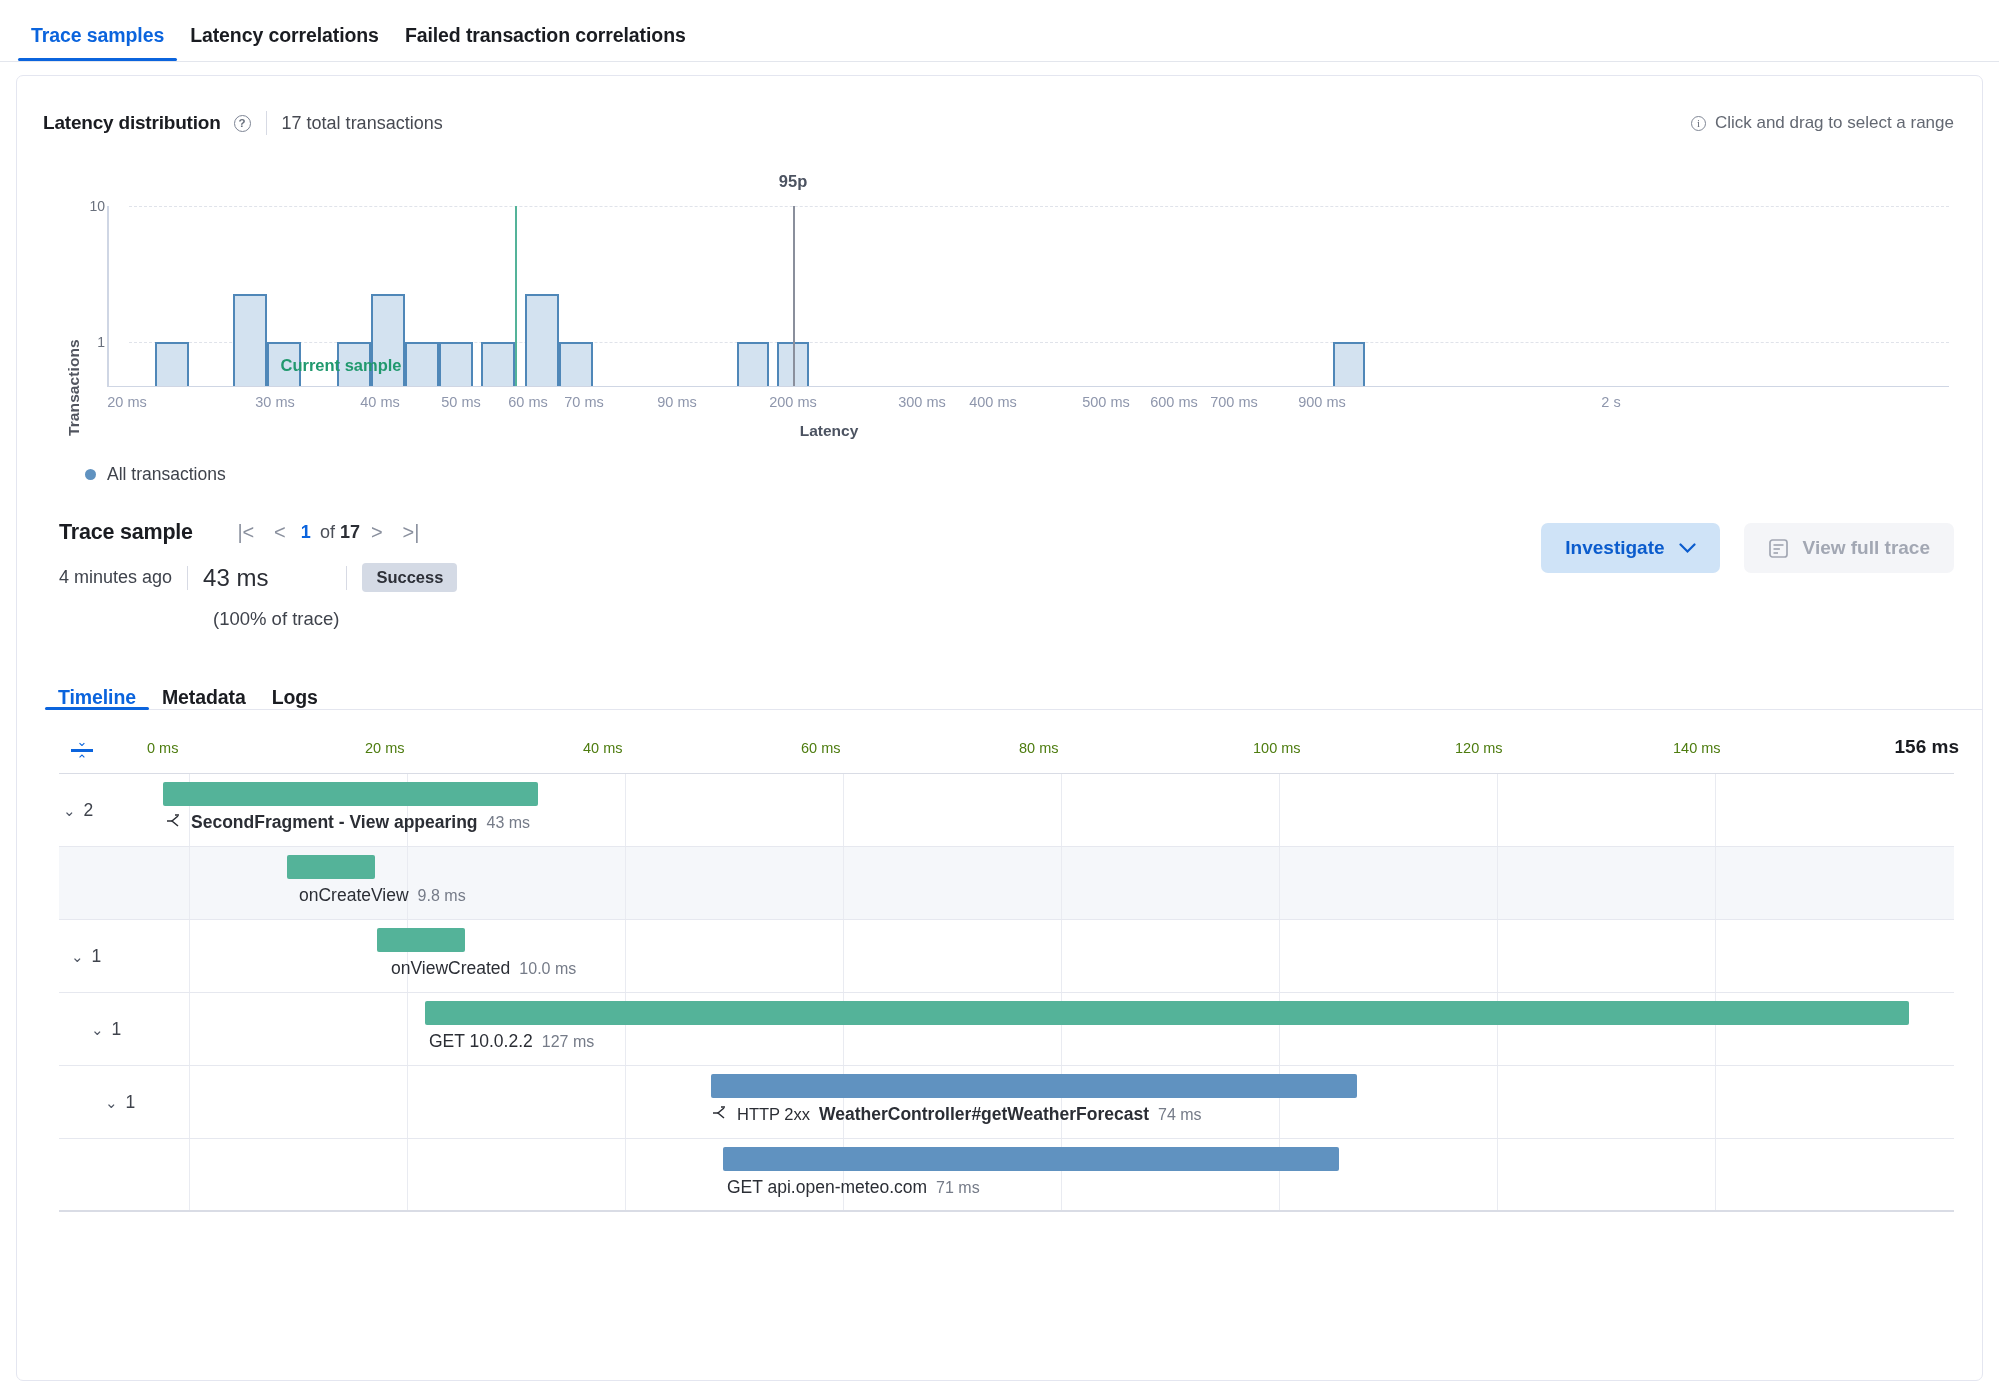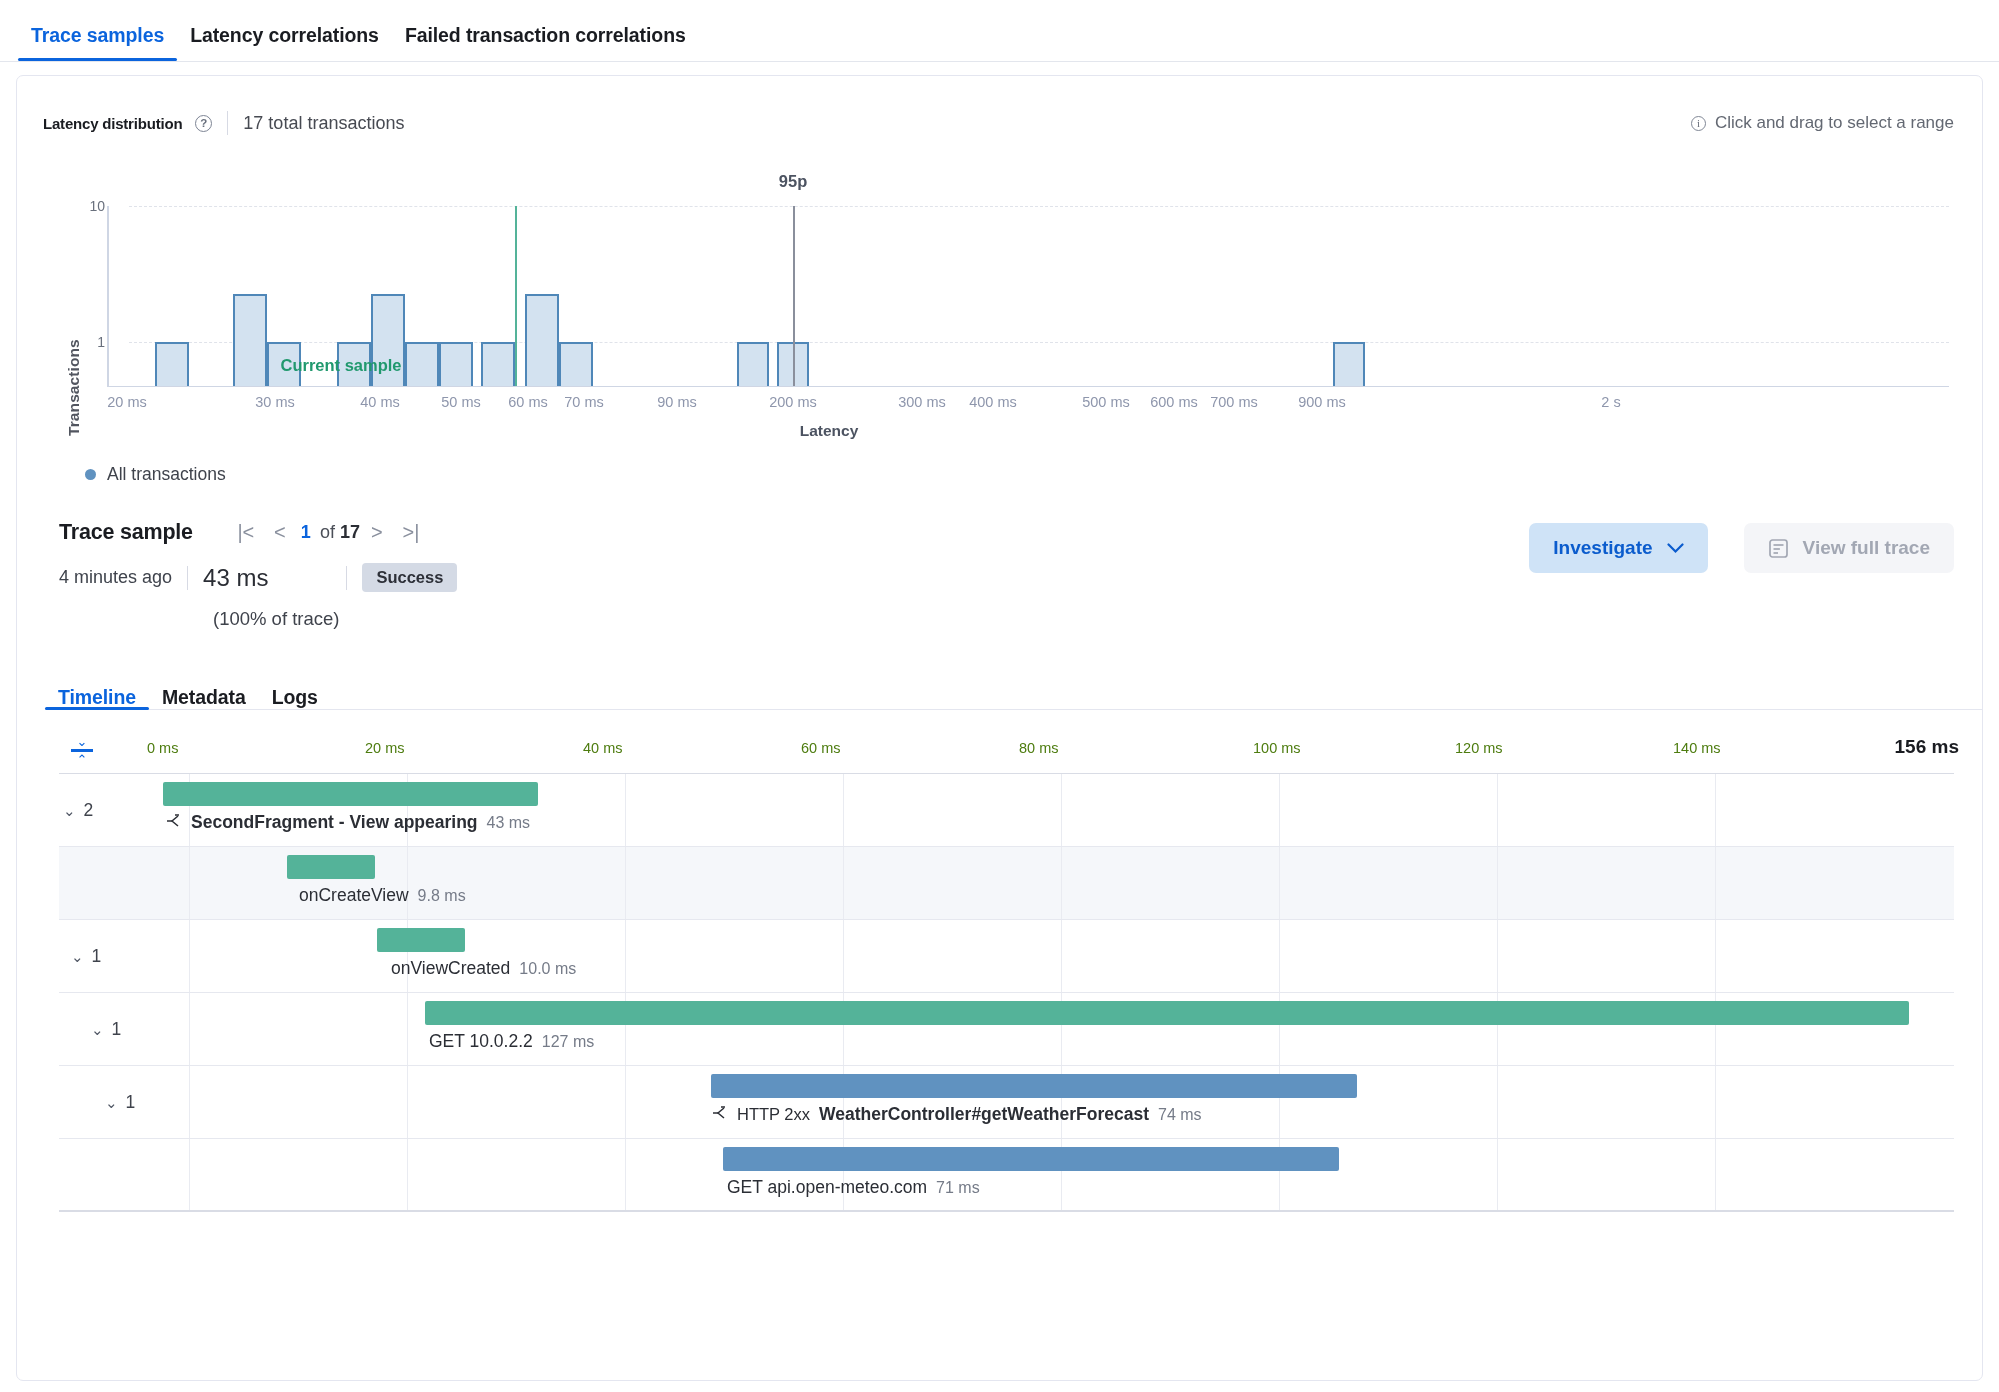--- a/index.html
+++ b/index.html
@@ -52,21 +52,21 @@
   }
 
   
   .ld-head {
     display: flex;
     align-items: center;
     padding: 32px 0 0 26px;
     height: 62px;
   }
   .ld-title {
-    font-size: 15px;
+    font-size: 19px;
     font-weight: bold;
     color: #1a1c21;
     letter-spacing: -0.2px;
     text-align: right;
   }
   .q-icon {
     width: 17px; height: 17px;
     border: 1.4px solid #7d8494;
     border-radius: 50%;
     margin-left: 13px;
@@ -270,21 +270,21 @@
     margin: 16px 0 0 196px;
     font-size: 18.5px;
     color: #3f434c;
   }
 
   .btn-row {
     position: absolute;
     right: 28px; top: 8px;
     display: flex;
     align-items: center;
-    gap: 36px;
+    gap: 24px;
   }
   .btn-investigate {
     background: #cfe3f7;
     color: #0b5ccd;
     font-size: 19px;
     font-weight: bold;
     padding: 14px 24px;
     border-radius: 7px;
     display: flex;
     align-items: center;

